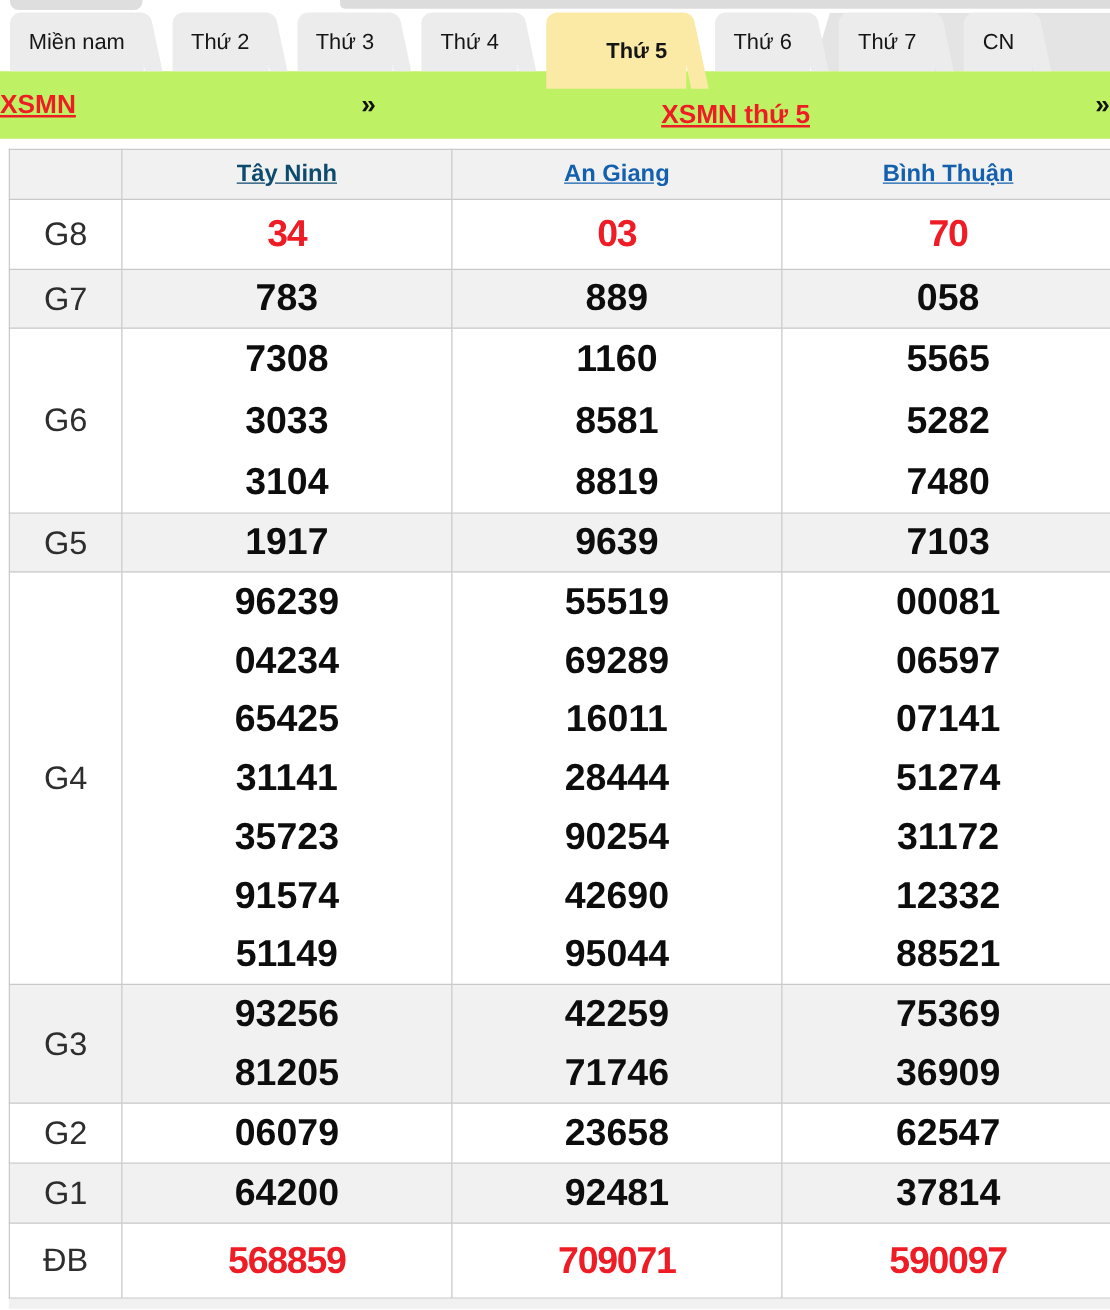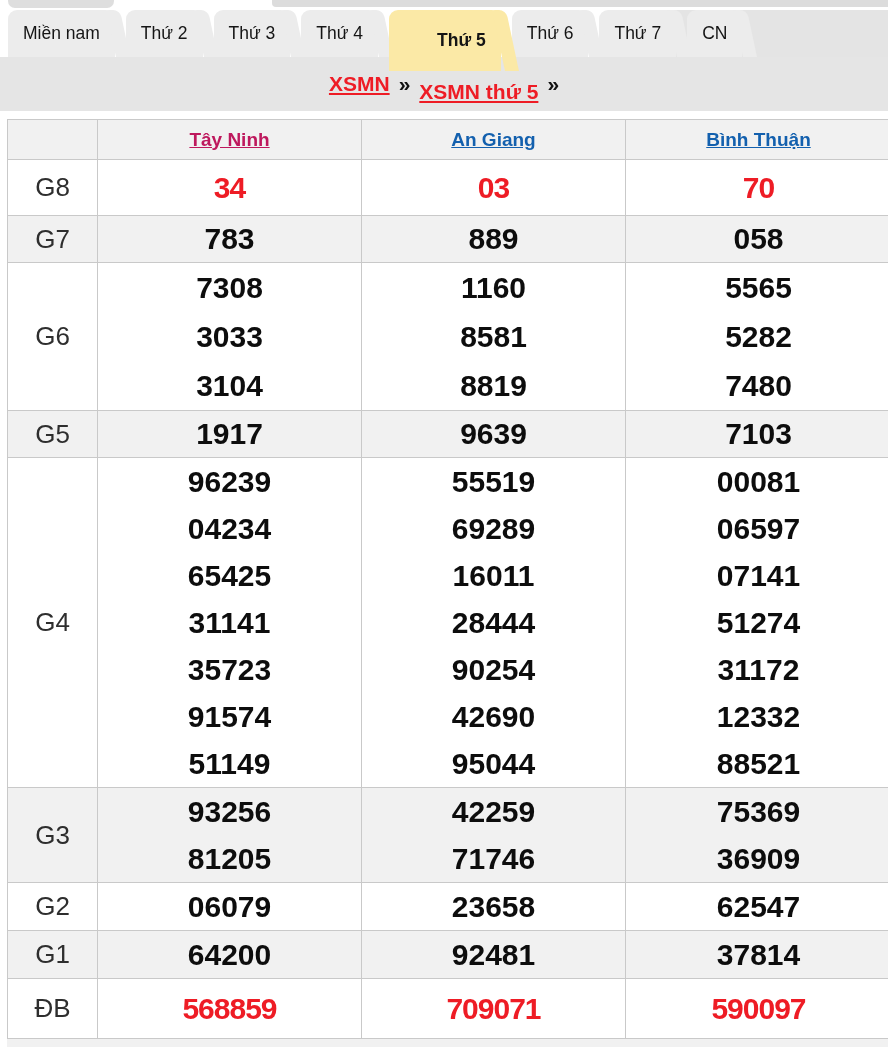--- a/index.html
+++ b/index.html
@@ -7,21 +7,21 @@
               font-family: "Liberation Sans", sans-serif; }
 
   
   .top-deco { position: relative; height: 10px; }
   .deco-a { position: absolute; left: 8px; top: 0; width: 106px; height: 8px;
             background: #dedede; border-radius: 0 0 7px 7px; }
   .deco-b { position: absolute; left: 272px; top: 0; right: 0; height: 7px;
             background: #dcdcdc; border-radius: 0 0 0 4px; }
 
   
-  .tabbar { position: relative; height: 47px; display: flex; gap: 11px;
+  .tabbar { position: relative; height: 47px; display: flex; gap: 23px;
             padding-left: 8px; z-index: 2; }
   .tab { position: relative; display: flex; align-items: center; justify-content: center;
          padding: 0 15px; font-size: 17.5px; color: #151515; background: #ececec;
          border-radius: 9px 9px 0 0; white-space: nowrap; cursor: default; }
   .tab::after { content: ''; position: absolute; top: 0; right: -5px; width: 14px;
                 height: 100%; background: inherit; transform: skewX(12deg);
                 transform-origin: top left; border-radius: 3px 7px 0 0; }
   .tab.active { font-weight: bold; height: 61px; margin-bottom: -14px; z-index: 3; }
   .tab-filler { position: absolute; right: 0; top: 0; height: 47px; width: 238px;
                 background: #e4e4e4; clip-path: polygon(14px 0, 100% 0, 100% 100%, 0 100%); }
@@ -58,41 +58,41 @@
   <div class="tab">Miền nam</div>
   <div class="tab">Thứ 2</div>
   <div class="tab">Thứ 3</div>
   <div class="tab">Thứ 4</div>
   <div class="tab active" style="background: rgb(251, 233, 166); padding-left: 48px;">Thứ 5</div>
   <div class="tab">Thứ 6</div>
   <div class="tab">Thứ 7</div>
   <div class="tab">CN</div>
 </div>
 
-<div class="banner" style="background: #e5e5e5;">
+<div class="banner" style="background: #bef264; justify-content: space-between;">
   <a style="color: rgb(238, 28, 37);">XSMN</a>
   <span class="crumb-sep">»</span>
   <a style="color: rgb(238, 28, 37); margin-top: 16px;">XSMN thứ 5</a>
   <span class="crumb-sep">»</span>
 </div>
 
 <div class="tbl-wrap">
 <table>
   <colgroup>
         <col style="width:90px">
         <col style="width:264px">
         <col style="width:264px">
         <col style="width:266px">
       </colgroup>
 
   <tbody>
         <tr class="shade" style="height:40px">
     <td></td>
     <td class="head-cell">
-      <a style="color: #be185d;">Tây Ninh</a></td>
+      <a style="color: #0c4a6e;">Tây Ninh</a></td>
     <td class="head-cell">
       <a style="color: rgb(19, 96, 174);">An Giang</a></td>
     <td class="head-cell">
       <a style="color: rgb(19, 96, 174);">Bình Thuận</a></td>
   </tr>
 
   <tr style="height:56px">
     <td class="label-cell">G8</td>
     <td class="num big red" style="color: rgb(238, 28, 37);">34</td>
     <td class="num big red" style="color: rgb(238, 28, 37);">03</td>

